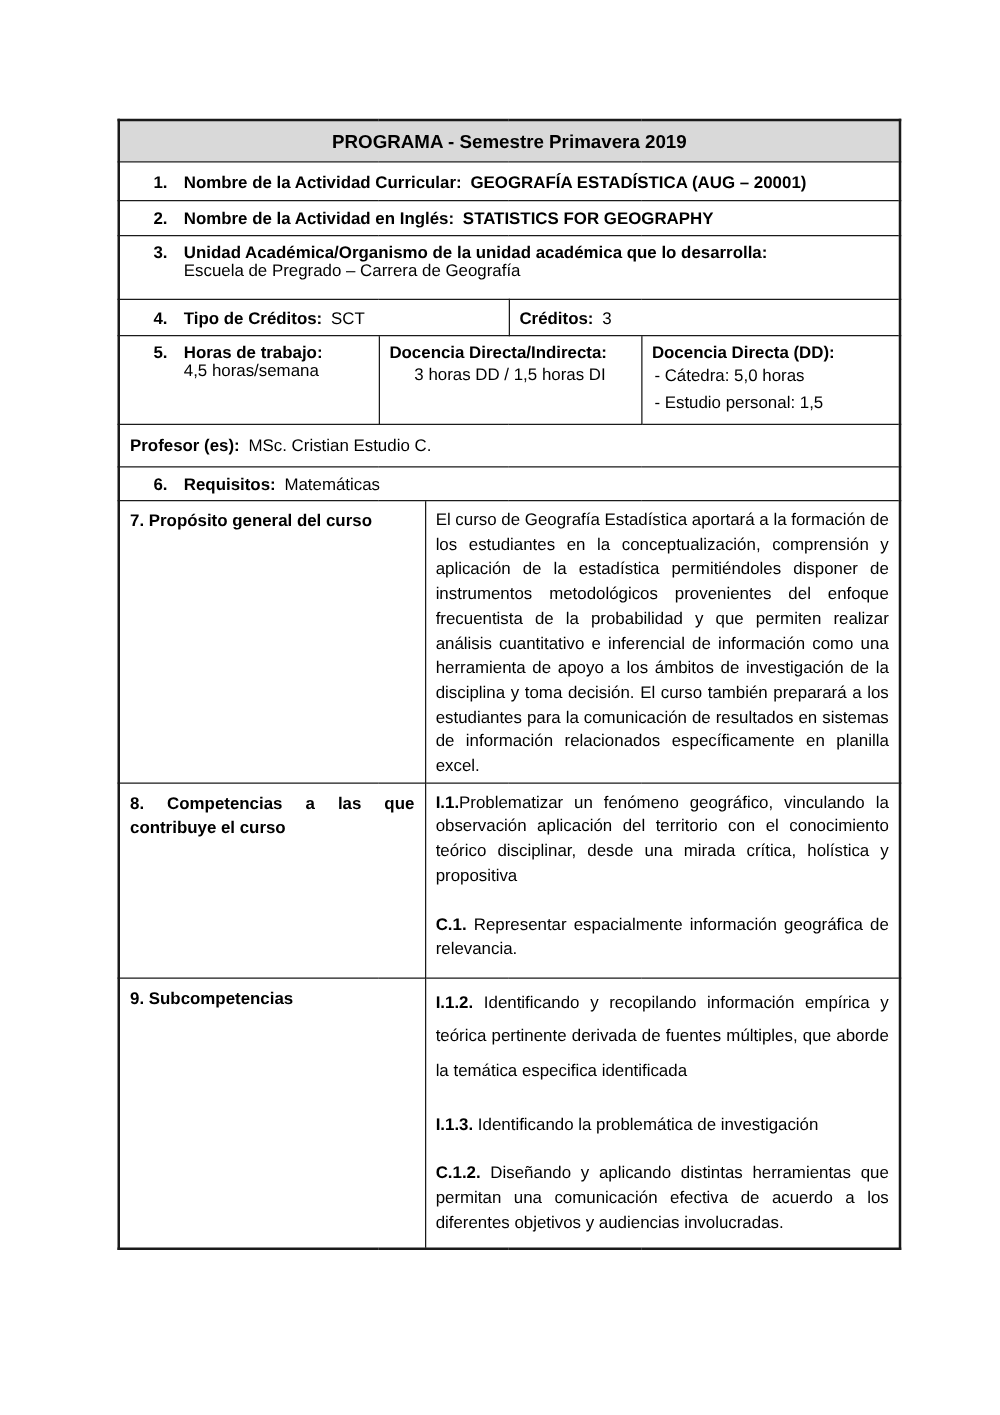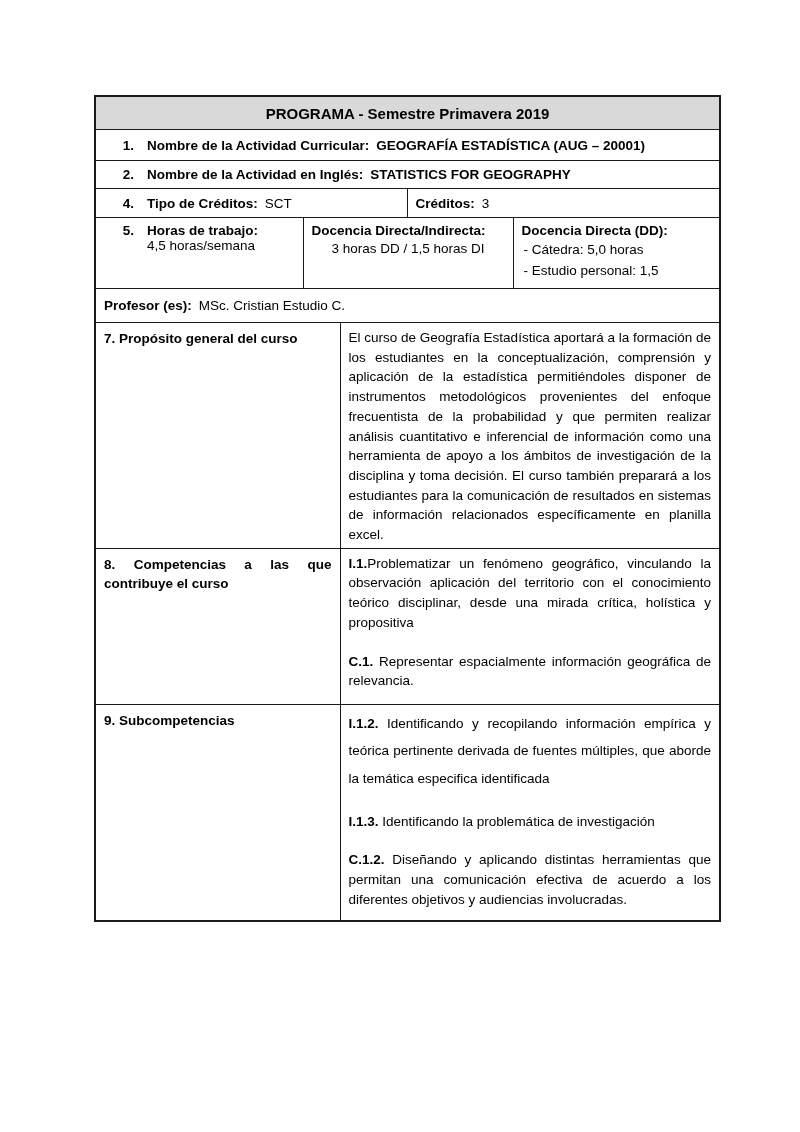--- a/index.html
+++ b/index.html
@@ -80,20 +80,26 @@
     </tr>
 
     <tr class="h-r1">
       <td colspan="5"><span class="num">1.</span><span class="b">Nombre de la Actividad Curricular:</span><span class="b val">GEOGRAFÍA ESTADÍSTICA (AUG – 20001)</span></td>
     </tr>
 
     <tr class="h-r2">
       <td colspan="5"><span class="num">2.</span><span class="b">Nombre de la Actividad en Inglés:</span><span class="b val">STATISTICS FOR GEOGRAPHY</span></td>
     </tr>
 
+    <tr class="h-r3">
+      <td colspan="5" class="top">
+        <div><span class="num">3.</span><span class="b">Unidad Académica/Organismo de la unidad académica que lo desarrolla:</span></div>
+        <div class="indent">Escuela de Pregrado – Carrera de Geografía</div>
+      </td>
+    </tr>
 
     <tr class="h-r4">
       <td colspan="3"><span class="num">4.</span><span class="b">Tipo de Créditos:</span><span class="val">SCT</span></td>
       <td colspan="2"><span class="b">Créditos:</span><span class="val">3</span></td>
     </tr>
 
     <tr class="h-r5">
       <td class="top">
         <div><span class="num">5.</span><span class="b">Horas de trabajo:</span></div>
         <div class="indent">4,5 horas/semana</div>
@@ -106,20 +112,23 @@
         <div class="b sub-label">Docencia Directa (DD):</div>
         <div class="dd-item">- Cátedra: 5,0 horas</div>
         <div class="dd-item">- Estudio personal: 1,5</div>
       </td>
     </tr>
 
     <tr class="h-prof">
       <td colspan="5"><span class="b"></span><span class="b">Profesor (es):</span><span class="val">MSc. Cristian Estudio C.</span></td>
     </tr>
 
+    <tr class="h-r6">
+      <td colspan="5"><span class="num">6.</span><span class="b">Requisitos:</span><span class="val">Matemáticas</span></td>
+    </tr>
 
     <tr class="h-r7">
       <td colspan="2" class="label-cell">7. Propósito general del curso</td>
       <td colspan="3" class="top">
         <div class="p">El curso de Geografía Estadística aportará a la formación de los estudiantes en la conceptualización, comprensión y aplicación de la estadística permitiéndoles disponer de instrumentos metodológicos provenientes del enfoque frecuentista de la probabilidad y que permiten realizar análisis cuantitativo e inferencial de información como una herramienta de apoyo a los ámbitos de investigación de la disciplina y toma decisión. El curso también preparará a los estudiantes para la comunicación de resultados en sistemas de información relacionados específicamente en planilla excel.</div>
       </td>
     </tr>
 
     <tr class="h-r8">
       <td colspan="2" class="label-cell just">8. Competencias a las que contribuye el curso</td>

